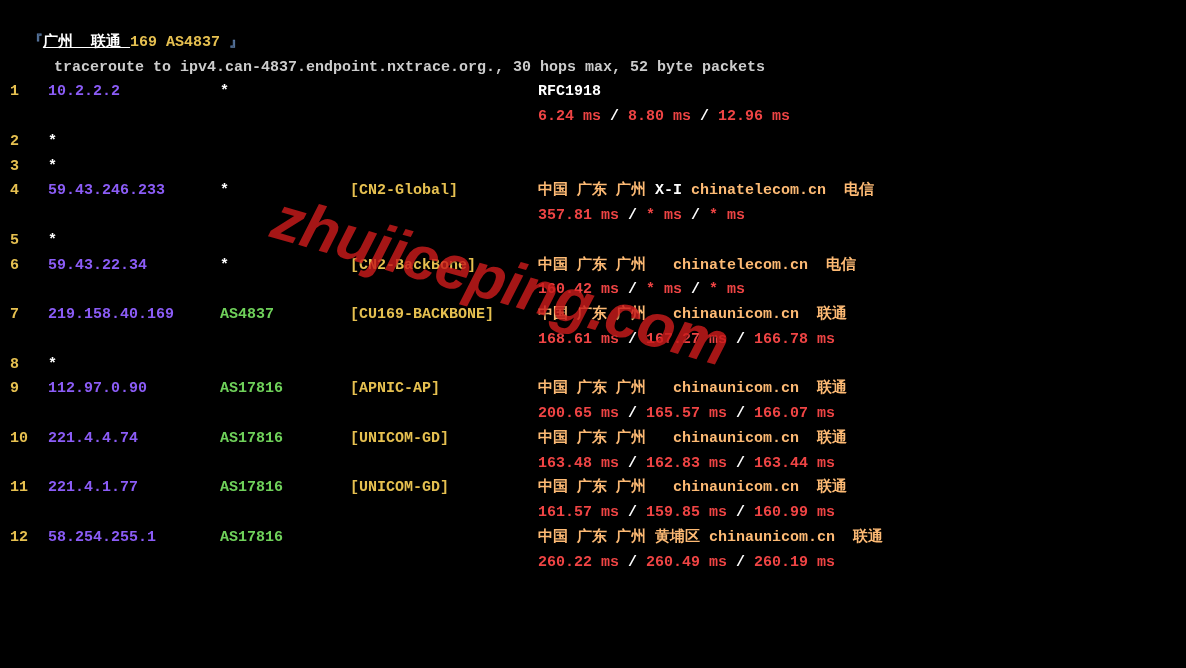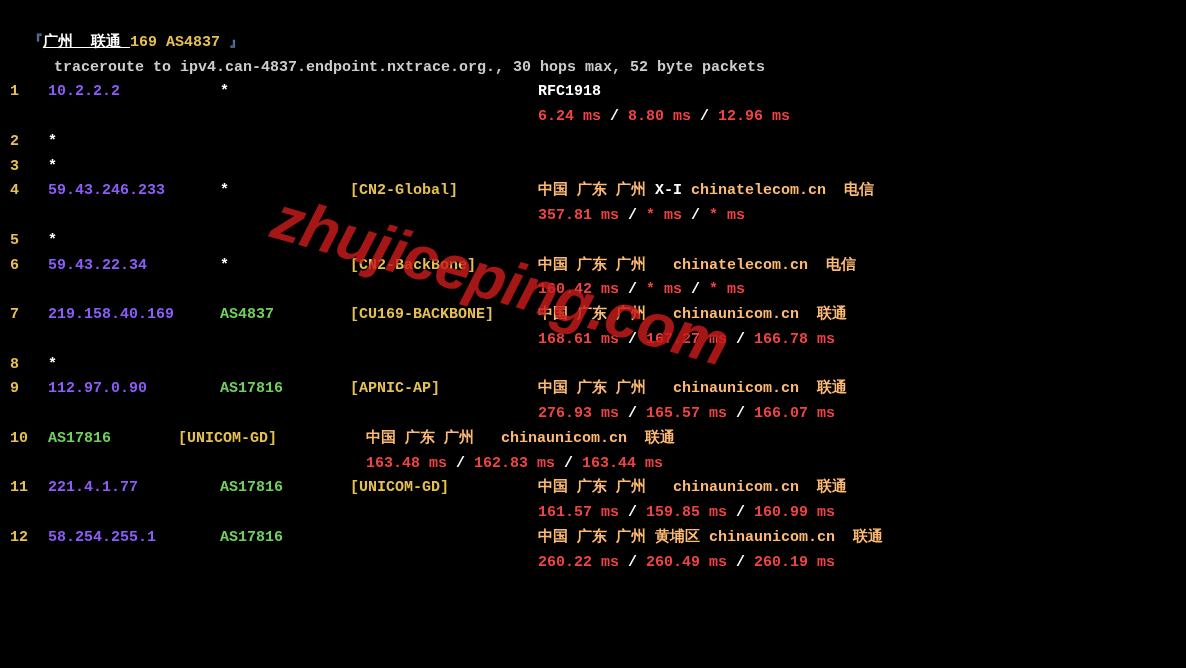--- a/index.html
+++ b/index.html
@@ -142,24 +142,25 @@
     </div>
     <div class="hop">
       <div class="col-num">8</div>
       <div class="col-ip star">*</div>
     </div>
     <div class="hop">
       <div class="col-num">9</div>
       <div class="col-ip ip-white">112.97.0.90</div>
       <div class="col-asn asn-green">AS17816</div>
       <div class="col-tag">[APNIC-AP]</div>
-      <div class="col-right"><span class="loc-text">中国 广东 广州   chinaunicom.cn  联通</span><div class="row2"><span class="timing">276.93 ms</span><span class="slash"> / </span><span class="timing">165.57 ms</span><span class="slash"> / </span><span class="timing">166.07 ms</span></div></div>
+      <div class="col-right"><span class="loc-text">中国 广东 广州   chinaunicom.cn  联通</span><div class="row2"><span class="timing">200.65 ms</span><span class="slash"> / </span><span class="timing">165.57 ms</span><span class="slash"> / </span><span class="timing">166.07 ms</span></div></div>
     </div>
     <div class="hop">
       <div class="col-num">10</div>
+      <div class="col-ip ip-white">221.4.4.74</div>
       <div class="col-asn asn-green">AS17816</div>
       <div class="col-tag">[UNICOM-GD]</div>
       <div class="col-right"><span class="loc-text">中国 广东 广州   chinaunicom.cn  联通</span><div class="row2"><span class="timing">163.48 ms</span><span class="slash"> / </span><span class="timing">162.83 ms</span><span class="slash"> / </span><span class="timing">163.44 ms</span></div></div>
     </div>
     <div class="hop">
       <div class="col-num">11</div>
       <div class="col-ip ip-white">221.4.1.77</div>
       <div class="col-asn asn-green">AS17816</div>
       <div class="col-tag">[UNICOM-GD]</div>
       <div class="col-right"><span class="loc-text">中国 广东 广州   chinaunicom.cn  联通</span><div class="row2"><span class="timing">161.57 ms</span><span class="slash"> / </span><span class="timing">159.85 ms</span><span class="slash"> / </span><span class="timing">160.99 ms</span></div></div>

